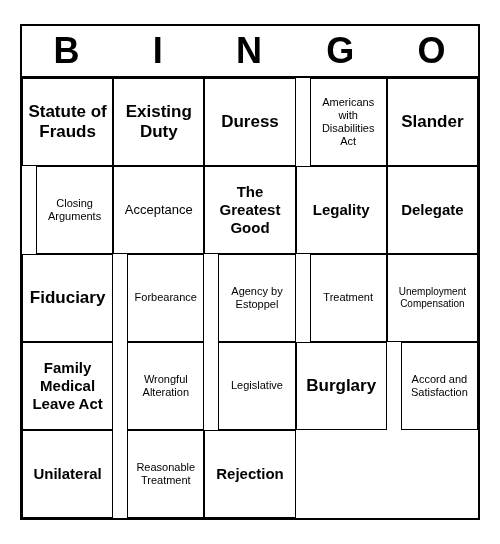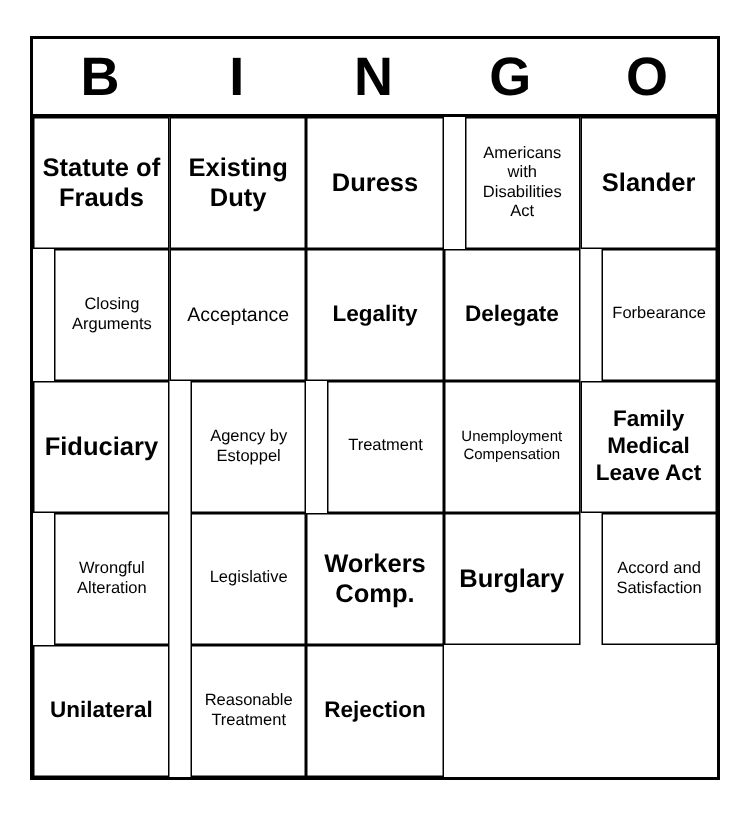--- a/index.html
+++ b/index.html
@@ -71,30 +71,30 @@
       <div class="bingo-header-cell">O</div>
     </div>
   <div class="bingo-grid">
   <div class="bingo-cell large-text">Statute of Frauds</div>
       <div class="bingo-cell large-text">Existing Duty</div>
       <div class="bingo-cell large-text">Duress</div>
       <div class="bingo-cell small-text">Americans with Disabilities Act</div>
       <div class="bingo-cell large-text">Slander</div>
       <div class="bingo-cell small-text">Closing Arguments</div>
       <div class="bingo-cell">Acceptance</div>
+      <div class="bingo-cell medium-text">The Greatest Good</div>
       <div class="bingo-cell medium-text">Legality</div>
       <div class="bingo-cell medium-text">Delegate</div>
+      <div class="bingo-cell large-text">Fiduciary</div>
       <div class="bingo-cell small-text">Forbearance</div>
-      <div class="bingo-cell large-text">Fiduciary</div>
       <div class="bingo-cell small-text">Agency by Estoppel</div>
       <div class="bingo-cell small-text">Treatment</div>
       <div class="bingo-cell xsmall-text">Unemployment Compensation</div>
       <div class="bingo-cell medium-text">Family Medical Leave Act</div>
       <div class="bingo-cell small-text">Wrongful Alteration</div>
       <div class="bingo-cell small-text">Legislative</div>
-      <div class="bingo-cell large-text">Workers Comp.</div>
       <div class="bingo-cell large-text">Burglary</div>
       <div class="bingo-cell small-text">Accord and Satisfaction</div>
       <div class="bingo-cell medium-text">Unilateral</div>
       <div class="bingo-cell small-text">Reasonable Treatment</div>
       <div class="bingo-cell medium-text">Rejection</div>
     </div>
 </div>
 
 </body></html>

